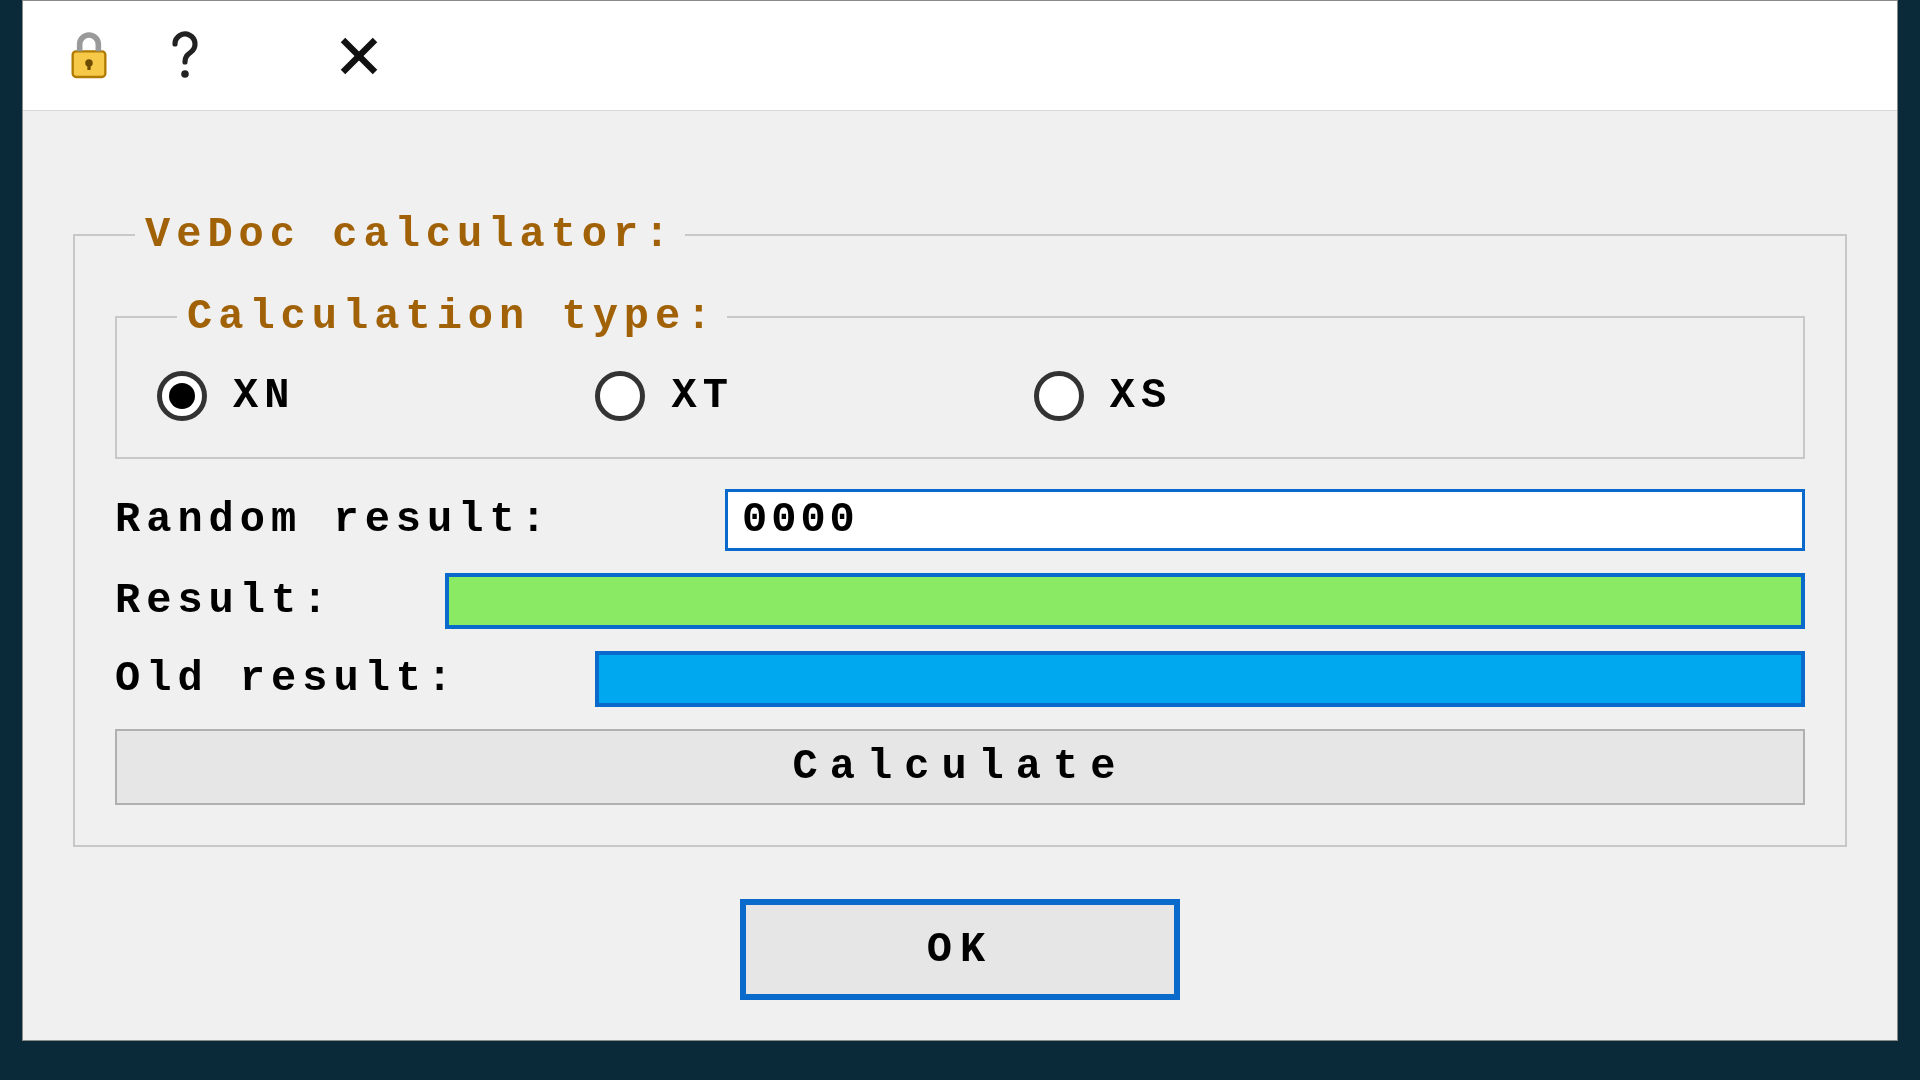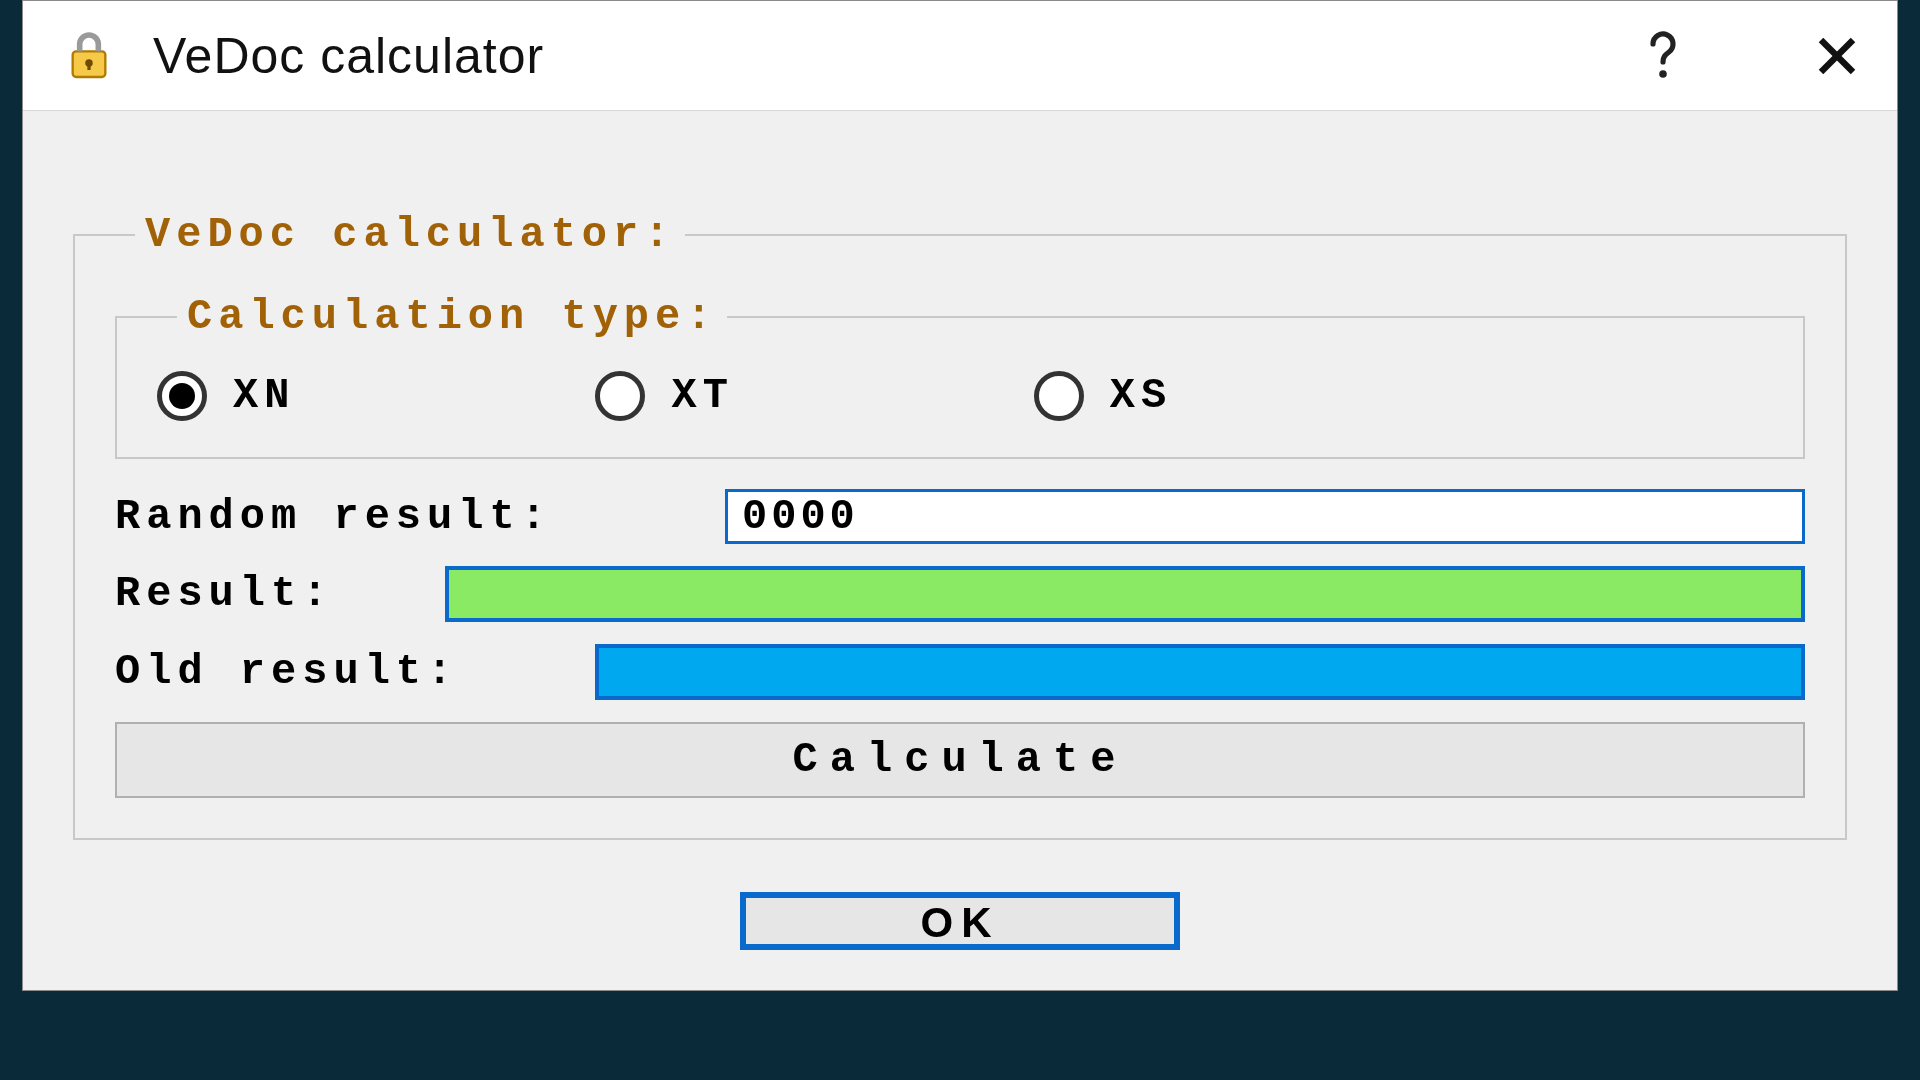--- a/index.html
+++ b/index.html
@@ -117,21 +117,21 @@
   }
   .form-label {
     font-weight: bold;
     font-size: 42px;
     letter-spacing: 6px;
     color: #000;
     white-space: pre;
   }
   .form-input {
     flex: 1;
-    height: 55px;
+    height: 62px;
     border: 3px solid #0a6acb;
     background: #fff;
     font-family: "Courier New", Courier, monospace;
     font-weight: bold;
     font-size: 42px;
     letter-spacing: 4px;
     color: #000;
     padding: 0 14px;
     margin-left: 30px;
   }
@@ -158,24 +158,24 @@
     cursor: default;
   }
 
   .ok-row {
     display: flex;
     justify-content: center;
     margin-top: 52px;
   }
   .ok-btn {
     width: 440px;
-    height: 58px;
+    height: 101px;
     background: #e6e6e6;
     border: 6px solid #0a6acb;
-    font-family: Liberation Sans, sans-serif;
+    font-family: Liberation Mono, monospace;
     font-weight: bold;
     font-size: 42px;
     letter-spacing: 8px;
     color: #000;
     cursor: default;
   }
 
   
   .row-random .form-label { min-width: 580px; }
   .row-id     .form-label { min-width: 340px; }
@@ -189,21 +189,20 @@
 
   <div class="titlebar">
     <span class="title-icon">
       <svg width="56" height="56" viewBox="0 0 24 24">
         <rect x="5" y="10" width="14" height="11" rx="1.5" fill="#f7c948" stroke="#b07b00" stroke-width="1"></rect>
         <path d="M8 10 V7 a4 4 0 0 1 8 0 V10" fill="none" stroke="#9a9a9a" stroke-width="2.4"></path>
         <circle cx="12" cy="15" r="1.6" fill="#6d4c00"></circle>
         <rect x="11.3" y="15" width="1.4" height="3" fill="#6d4c00"></rect>
       </svg>
     </span>
-    <span class="title-text">VeDoc calculator</span>
     <div class="title-controls">
       <span class="ctrl-btn">
         <svg width="48" height="56" viewBox="0 0 24 28">
           <path d="M7 8 a5 5 0 1 1 8 4 c-2 1.5 -3 2.5 -3 5" fill="none" stroke="#222" stroke-width="2.6" stroke-linecap="round"></path>
           <circle cx="12" cy="23" r="1.9" fill="#222"></circle>
         </svg>
       </span>
       <span class="ctrl-btn">
         <svg width="48" height="48" viewBox="0 0 24 24">
           <line x1="4" y1="4" x2="20" y2="20" stroke="#111" stroke-width="3.2"></line>

